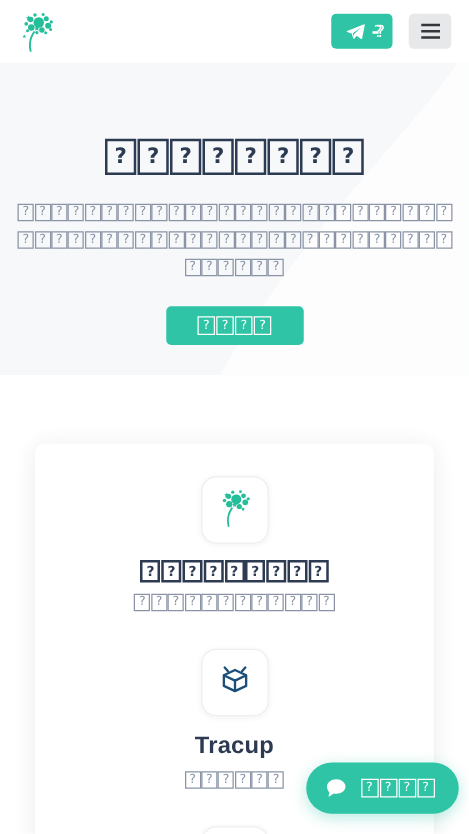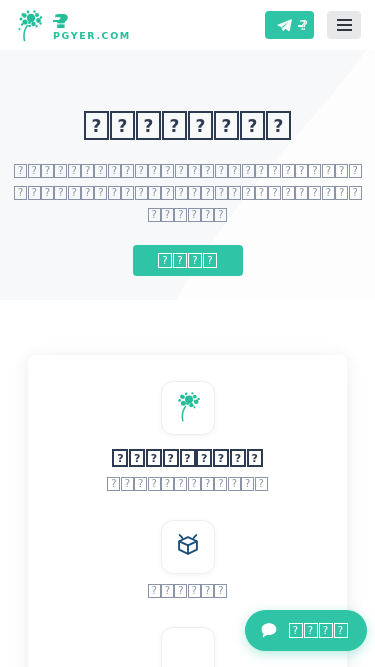--- a/index.html
+++ b/index.html
@@ -169,26 +169,20 @@
           <circle cx="8" cy="16.5" r="1.2"></circle>
           <circle cx="15.5" cy="18" r="1.3"></circle>
           <path d="M9 4.2l0.7 1.5 1.6 0.2-1.2 1.1 0.3 1.6L9 7.8 7.6 8.6l0.3-1.6L6.7 5.9l1.6-0.2z"></path>
           <path d="M15.5 12.4l0.65 1.4 1.5 0.2-1.1 1 0.27 1.5-1.32-0.7-1.32 0.7 0.27-1.5-1.1-1 1.5-0.2z"></path>
           <path d="M22.6 16.4l0.5 1.1 1.2 0.16-0.87 0.8 0.2 1.2-1.03-0.55-1.03 0.55 0.2-1.2-0.87-0.8 1.2-0.16z"></path>
           <path d="M5.5 19.5l0.45 1 1.05 0.14-0.75 0.7 0.18 1.05-0.93-0.5-0.93 0.5 0.18-1.05-0.75-0.7 1.05-0.14z"></path>
           <path d="M14.2 17.6c-1.9 2.6-3.1 5.5-3.4 8.6-0.25 2.6 0.05 4.9 0.6 6.9l-1.5 0.3c-0.6-2.2-0.9-4.7-0.6-7.5 0.35-3.4 1.7-6.6 3.8-9.4z"></path>
         </g>
       </svg>
     </span>
-    <span class="logo-text">
-      <span class="logo-cn">
-        <span class="tofu"><span></span><span></span><span></span></span>
-      </span>
-      <span class="logo-en">PGYER.COM</span>
-    </span>
   </div>
 
   <div class="header-right">
     <button class="btn-send">
       <span class="plane">
         <svg viewBox="0 0 16 14" width="15" height="13">
           <path d="M15.3 0.4 0.7 6.2c-.5.2-.5.9 0 1l3.9 1.3 1.3 4c.2.5.8.6 1.1.2l1.9-2.3 3.7 2.7c.4.3.9.1 1-.4l2.3-11.6c.1-.5-.3-.9-.6-.7zM5.6 8.2 12.8 3 6.6 9.1l-.2 2.2z" fill="#fff"></path>
         </svg>
       </span>
       <span class="tofu"><span></span><span></span></span>
@@ -266,20 +260,21 @@
           <g fill="none" stroke="#1b4e78" stroke-width="2" stroke-linejoin="round" stroke-linecap="round">
             <path d="M16 7.5 25.5 12v9L16 25.5 6.5 21v-9z"></path>
             <path d="M6.8 12.2 16 16.5l9.2-4.3"></path>
             <path d="M16 16.5V25"></path>
             <path d="M10 8.5 7.2 5.4"></path>
             <path d="M22 8.5l2.8-3.1"></path>
           </g>
         </svg>
       </span>
     </div>
+    <div class="prod-title latin">Tracup</div>
     <div class="prod-desc">
       <span class="tofu"><span></span><span></span><span></span><span></span><span></span><span></span></span>
     </div>
   </div>
 
   <div class="product">
     <div class="prod-icon-box">
       
     </div>
   </div>

